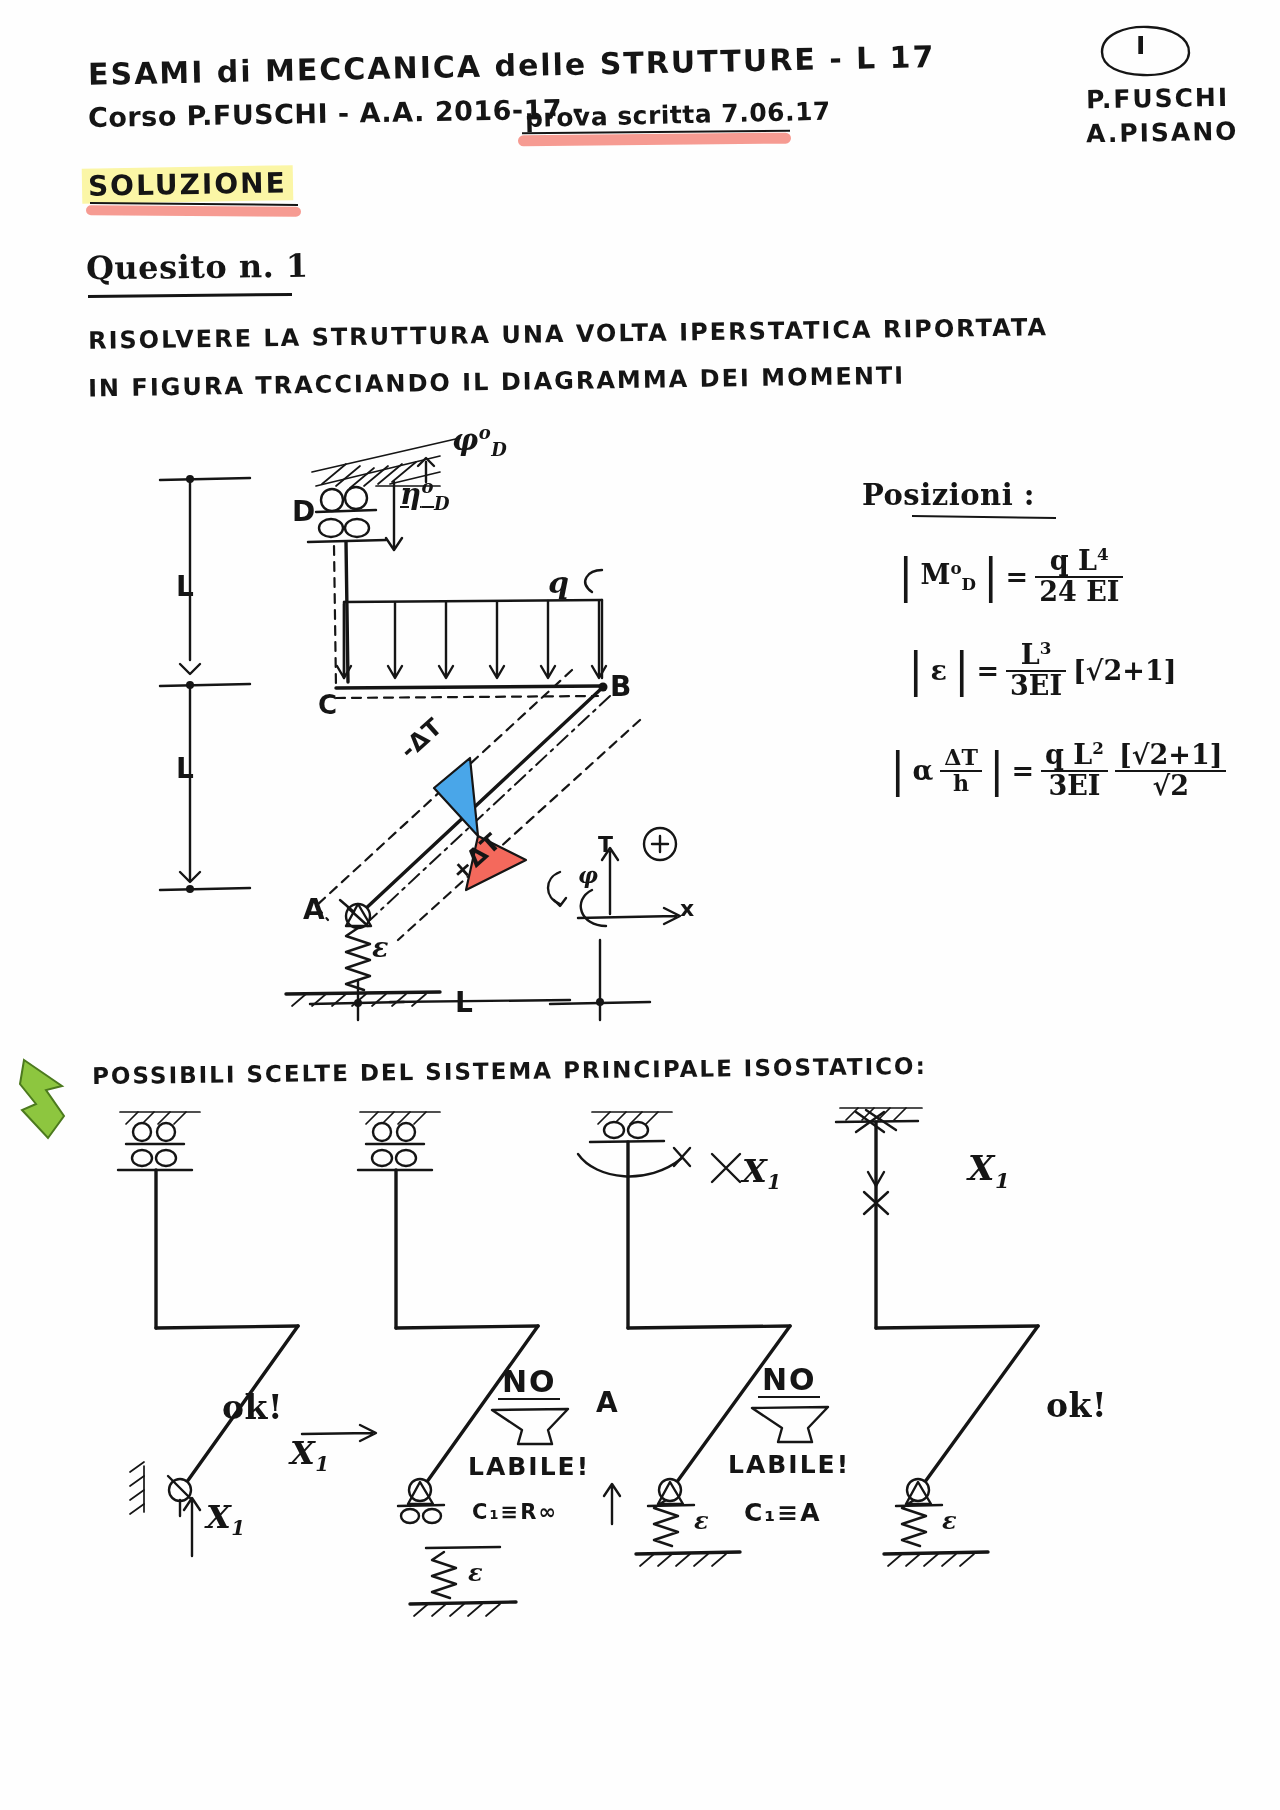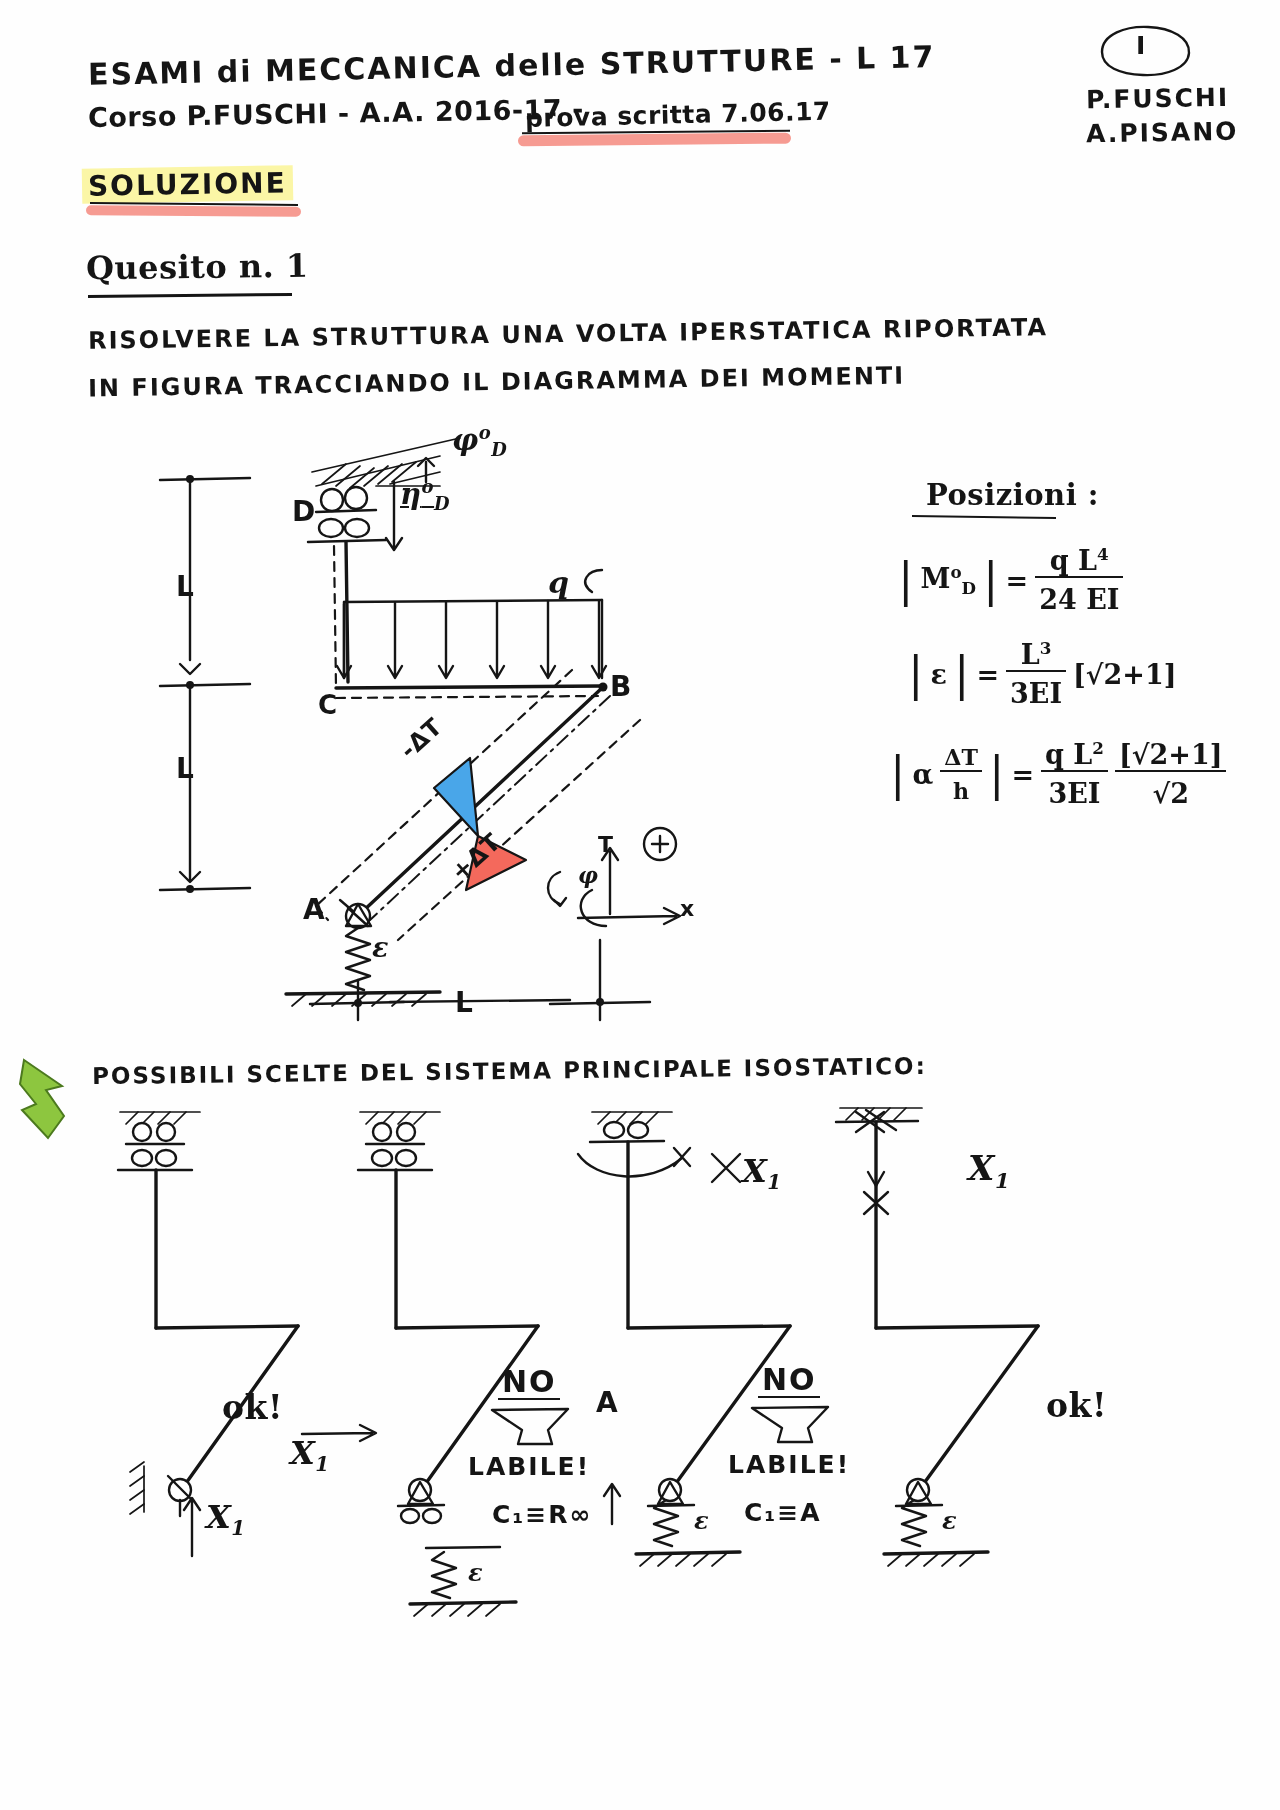--- a/index.html
+++ b/index.html
@@ -22,21 +22,21 @@
   .s-dash{fill:none;stroke:#151515;stroke-width:2.2;stroke-dasharray:9 7;stroke-linecap:round;}
   .s-dashdot{fill:none;stroke:#151515;stroke-width:2;stroke-dasharray:14 6 3 6;stroke-linecap:round;}
   .node{fill:#151515;}
   .hollow{fill:#fff;stroke:#151515;stroke-width:2.4;}
   .tri-blue{fill:#49a6e9;stroke:#151515;stroke-width:2.2;stroke-linejoin:round;}
   .tri-red{fill:#f4695c;stroke:#151515;stroke-width:2.2;stroke-linejoin:round;}
   .arrow-green{fill:#8dc63f;stroke:#4c7a1e;stroke-width:2;}
   
   .frac{display:inline-block;text-align:center;vertical-align:middle;line-height:1.05;}
   .frac .num{display:block;border-bottom:2.2px solid #151515;padding:0 4px 1px;}
-  .frac .den{display:block;padding:8px 4px 0;}
+  .frac .den{display:block;padding:0 4px 0;}
   .eq{font-family:"DejaVu Serif",serif;font-weight:600;font-size:27px;display:flex;
       align-items:center;gap:7px;}
   .sup{font-size:.62em;vertical-align:super;}
   .sub{font-size:.62em;vertical-align:sub;}
   .bars{font-size:46px;font-weight:500;line-height:.8;}
 </style>
 </head>
 <body>
 
 <div class="page">
@@ -199,21 +199,21 @@
   <div class="ink hw-cursive" style="left:372px;top:932px;font-size:27px;">ε</div>
 
   <div class="ink hw-caps" style="left:176px;top:570px;font-size:28px;">L</div>
   <div class="ink hw-caps" style="left:176px;top:752px;font-size:28px;">L</div>
   <div class="ink hw-caps" style="left:455px;top:986px;font-size:28px;">L</div>
 
   <div class="ink hw-caps" style="left:598px;top:832px;font-size:22px;">T</div>
   <div class="ink hw-caps" style="left:680px;top:896px;font-size:22px;">x</div>
   <div class="ink hw-cursive" style="left:578px;top:862px;font-size:22px;">φ</div>
 
-  <div class="ink hw-cursive" style="left:926px;top:478px;font-size:29px;font-style:normal;">Posizioni :</div>
+  <div class="ink hw-cursive" style="left:862px;top:478px;font-size:29px;font-style:normal;">Posizioni :</div>
   <div class="black-rule" style="left:912px;top:516px;width:144px;height:2.4px;transform:rotate(0.8deg);"></div>
 
   <div class="eq ink" style="left:898px;top:546px;">
     <span class="bars">|</span>
     <span><span>M</span><span class="sup">o</span><span class="sub">D</span></span>
     <span class="bars">|</span>
     <span>=</span>
     <span class="frac">
       <span class="num"><span>q L</span><span class="sup">4</span></span>
       <span class="den">24 EI</span>
@@ -335,21 +335,21 @@
   </svg>
   <div class="ink hw-cursive" style="left:290px;top:1434px;font-size:32px;">
     <span>X</span><span class="sub">1</span>
   </div>
   <div class="ink hw-caps" style="left:502px;top:1364px;font-size:30px;">NO</div>
   <div class="black-rule" style="left:498px;top:1398px;width:62px;height:2.4px;"></div>
   <svg style="left:482px;top:1404px;" width="96" height="46" viewBox="0 0 96 46">
     <path class="s" d="M10 6 L86 5 L66 26 L70 40 L36 40 L40 26 Z"></path>
   </svg>
   <div class="ink hw-caps" style="left:468px;top:1452px;font-size:25px;">LABILE!</div>
-  <div class="ink hw-caps" style="left:472px;top:1500px;font-size:25px;margin-left:20px;">C₁≡R∞</div>
+  <div class="ink hw-caps" style="left:472px;top:1500px;font-size:21px;">C₁≡R∞</div>
   <svg style="left:598px;top:1480px;" width="30" height="48" viewBox="0 0 30 48">
     <path class="s" d="M14 44 L14 6 M6 16 L14 4 L22 16"></path>
   </svg>
 
   <svg style="left:578px;top:1096px;" width="290" height="420" viewBox="0 0 290 420">
     <path class="s-thin" d="M14 16 L94 16"></path>
     <g class="s-thin">
         <path d="M20 28 L32 16"></path>
         <path d="M36 28 L48 16"></path>
         <path d="M52 28 L64 16"></path>

